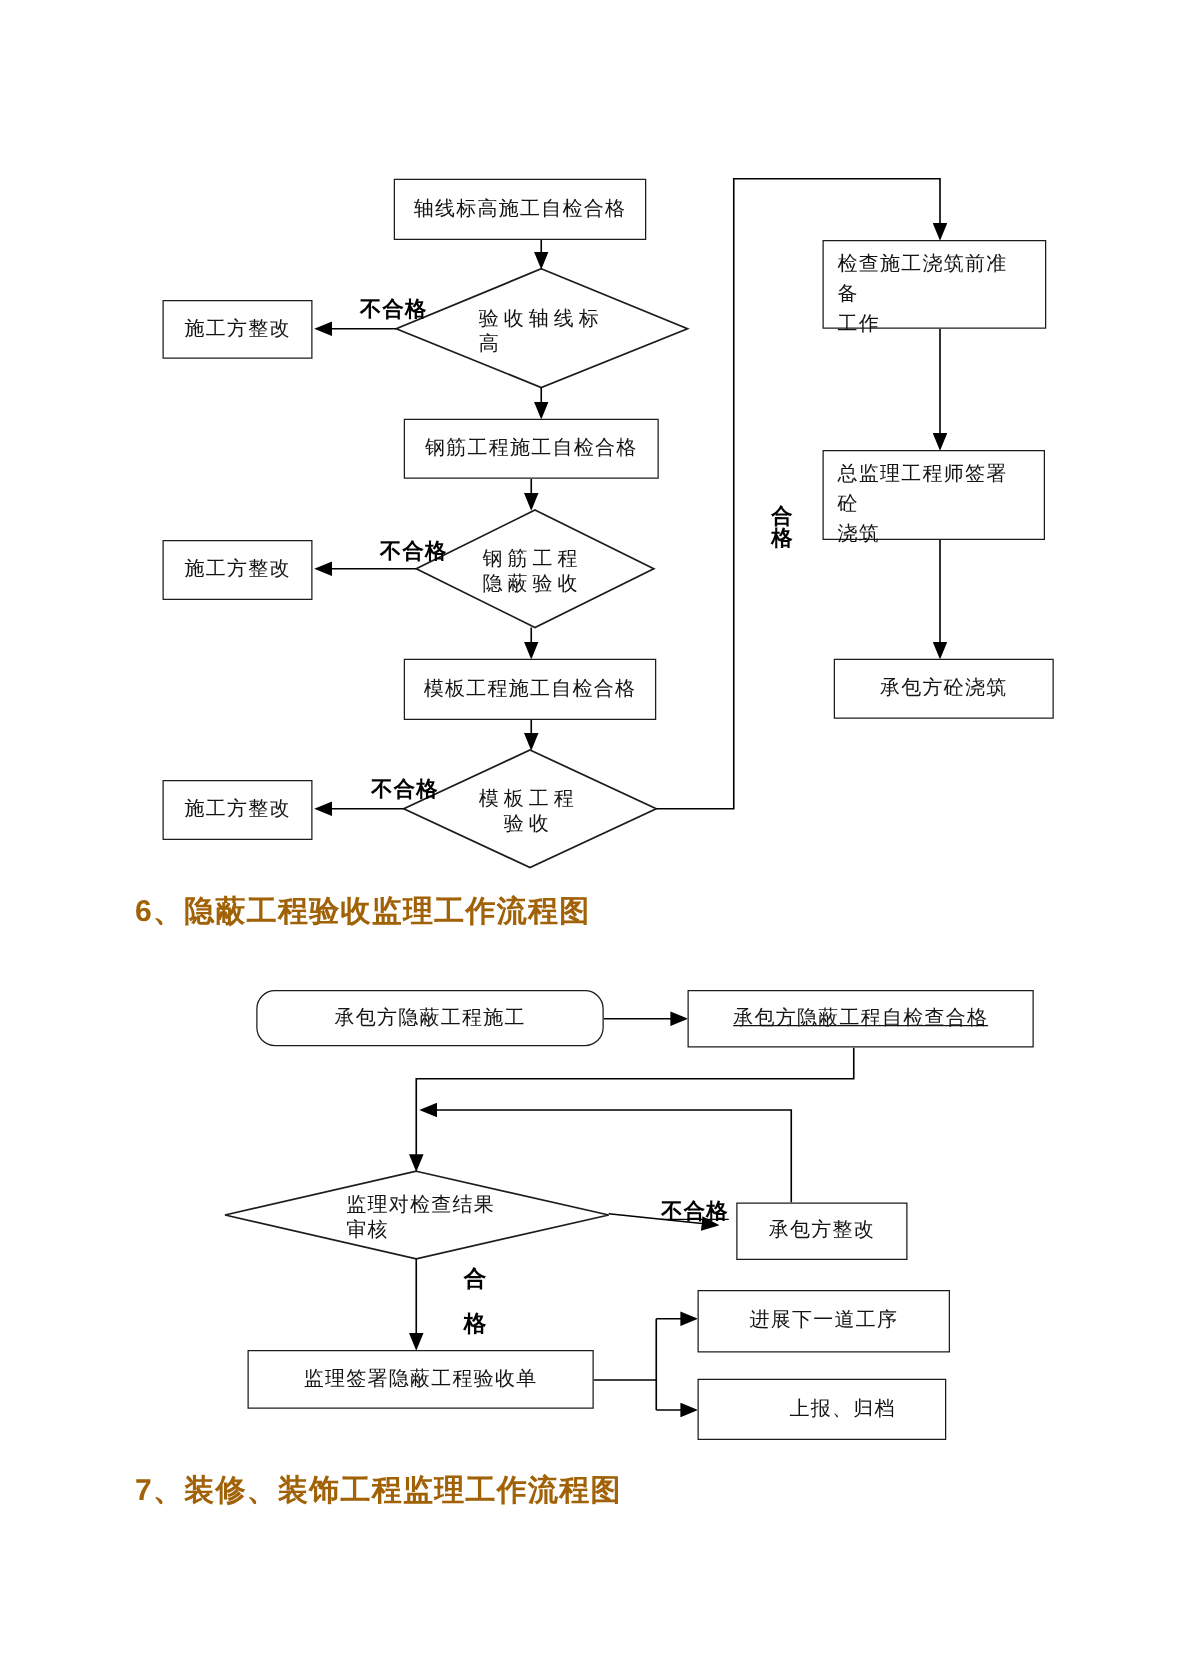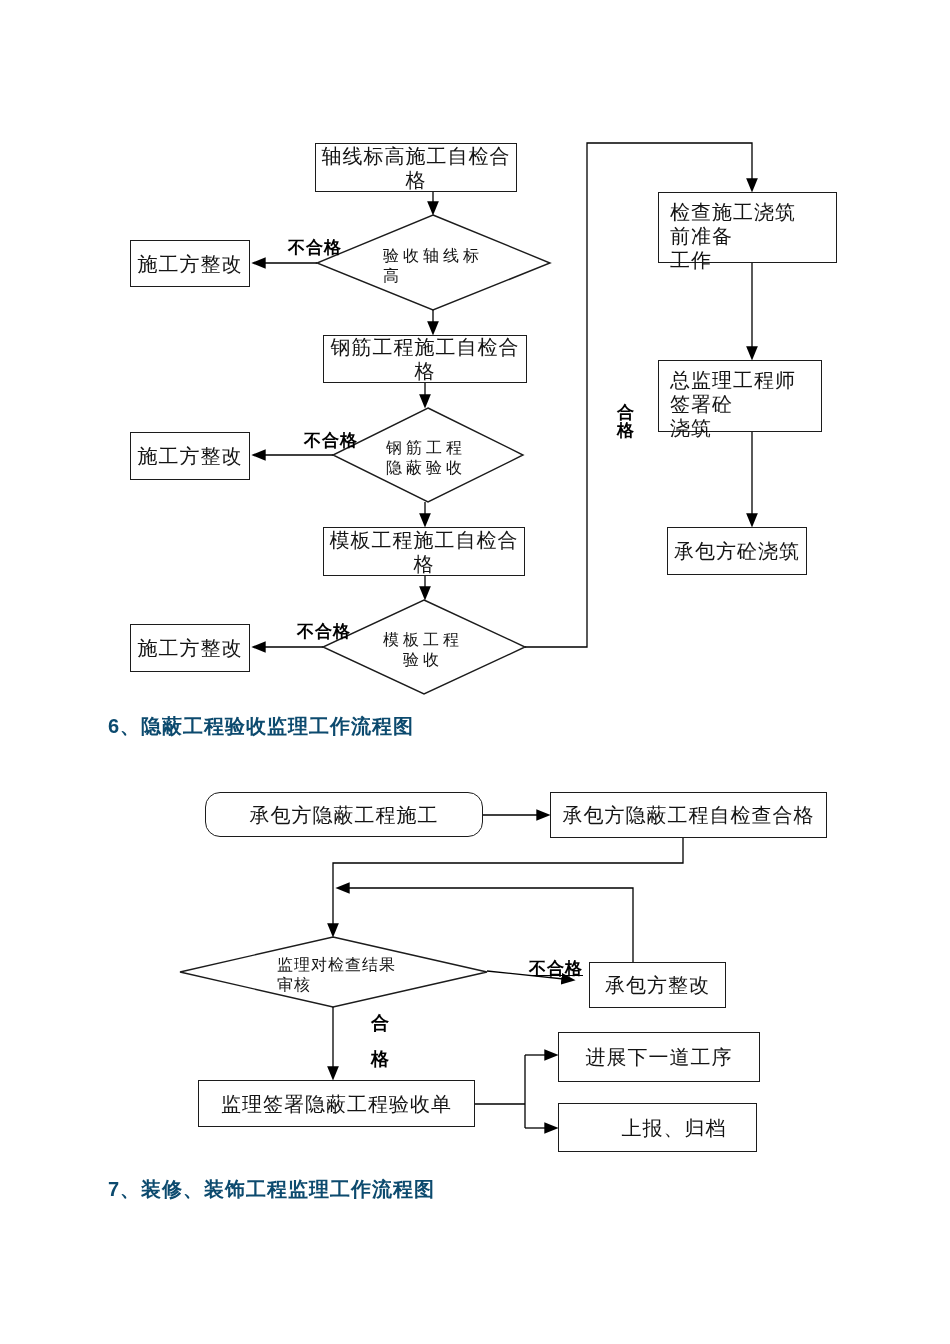--- a/index.html
+++ b/index.html
@@ -5,38 +5,38 @@
   html,body{margin:0;padding:0;background:#fff;}
   .page{
     position:relative;width:950px;height:1344px;background:#ffffff;
     font-family:"Liberation Serif", serif;color:#111;overflow:hidden;
   }
   svg.connectors{position:absolute;left:0;top:0;z-index:0;}
   .box{
     position:absolute;z-index:2;box-sizing:border-box;
     border:1.5px solid #1c1c1c;background:#ffffff;
     display:flex;align-items:center;justify-content:center;
-    font-size:20px;letter-spacing:1px;color:#141414;text-align:center;
+    font-size:16px;letter-spacing:1px;color:#141414;text-align:center;
   }
   .box span{white-space:pre-line;line-height:24px;}
   .box.tl{align-items:flex-start;justify-content:flex-start;text-align:left;padding:7px 24px 0 11px;}
   .dtext{
     position:absolute;z-index:2;font-size:16px;color:#141414;
     letter-spacing:4px;white-space:pre-line;line-height:20px;text-align:left;
   }
   .dtext.tight{letter-spacing:1px;}
   .lbl{
     position:absolute;z-index:3;font-family:"Liberation Sans", sans-serif;
     font-weight:bold;font-size:17px;color:#000;letter-spacing:1px;white-space:pre-line;margin-left:33px;
   }
   .lbl.vert1{line-height:18px;}
   .lbl.vert2{font-size:18px;line-height:36px;}
   .heading{
     position:absolute;z-index:2;font-family:"Liberation Sans", sans-serif;
-    font-weight:bold;font-size:20px;color:#0c4a6e;letter-spacing:1px;
+    font-weight:bold;font-size:24px;color:#a16207;letter-spacing:1px;
   }
 </style>
 </head>
 <body>
 
 <div class="page">
 
   <svg class="connectors" width="950" height="1344" viewBox="0 0 950 1344">
     <defs>
       <marker id="ah" markerWidth="11" markerHeight="9" refX="9" refY="4.5" orient="auto" markerUnits="strokeWidth">
@@ -110,36 +110,36 @@
   <div class="lbl" style="left:264px;top:620px;">不合格</div>
 
   <div class="lbl vert1" style="left:584px;top:404px;">合
 格</div>
 
   <div class="box tl" style="left:658px;top:192px;width:179px;height:71px;">
     <span>检查施工浇筑前准备
 工作</span>
   </div>
 
-  <div class="box tl" style="left:658px;top:360px;width:164px;height:72px;">
+  <div class="box tl" style="left:658px;top:360px;width:178px;height:72px;">
     <span>总监理工程师签署砼
 浇筑</span>
   </div>
 
-  <div class="box" style="left:667px;top:527px;width:140px;height:48px;">
+  <div class="box" style="left:667px;top:527px;width:176px;height:48px;">
     <span>承包方砼浇筑</span>
   </div>
 
   <div class="heading" style="left:108px;top:713px;">6、隐蔽工程验收监理工作流程图</div>
 
   <div class="box" style="left:205px;top:792px;width:278px;height:45px;border-radius:15px;">
     <span>承包方隐蔽工程施工</span>
   </div>
 
-  <div class="box" style="left:550px;top:792px;width:277px;height:46px;">
+  <div class="box" style="left:550px;top:792px;width:277px;height:46px;text-decoration:underline;">
     <span>承包方隐蔽工程自检查合格</span>
   </div>
 
   <div class="dtext tight" style="left:277px;top:955px;">监理对检查结果
 审核</div>
 
   <div class="lbl" style="left:496px;top:957px;text-decoration:underline;">不合格</div>
 
   <div class="box" style="left:575px;top:962px;width:137px;height:46px;margin-left:14px;">
     <span>承包方整改</span>

